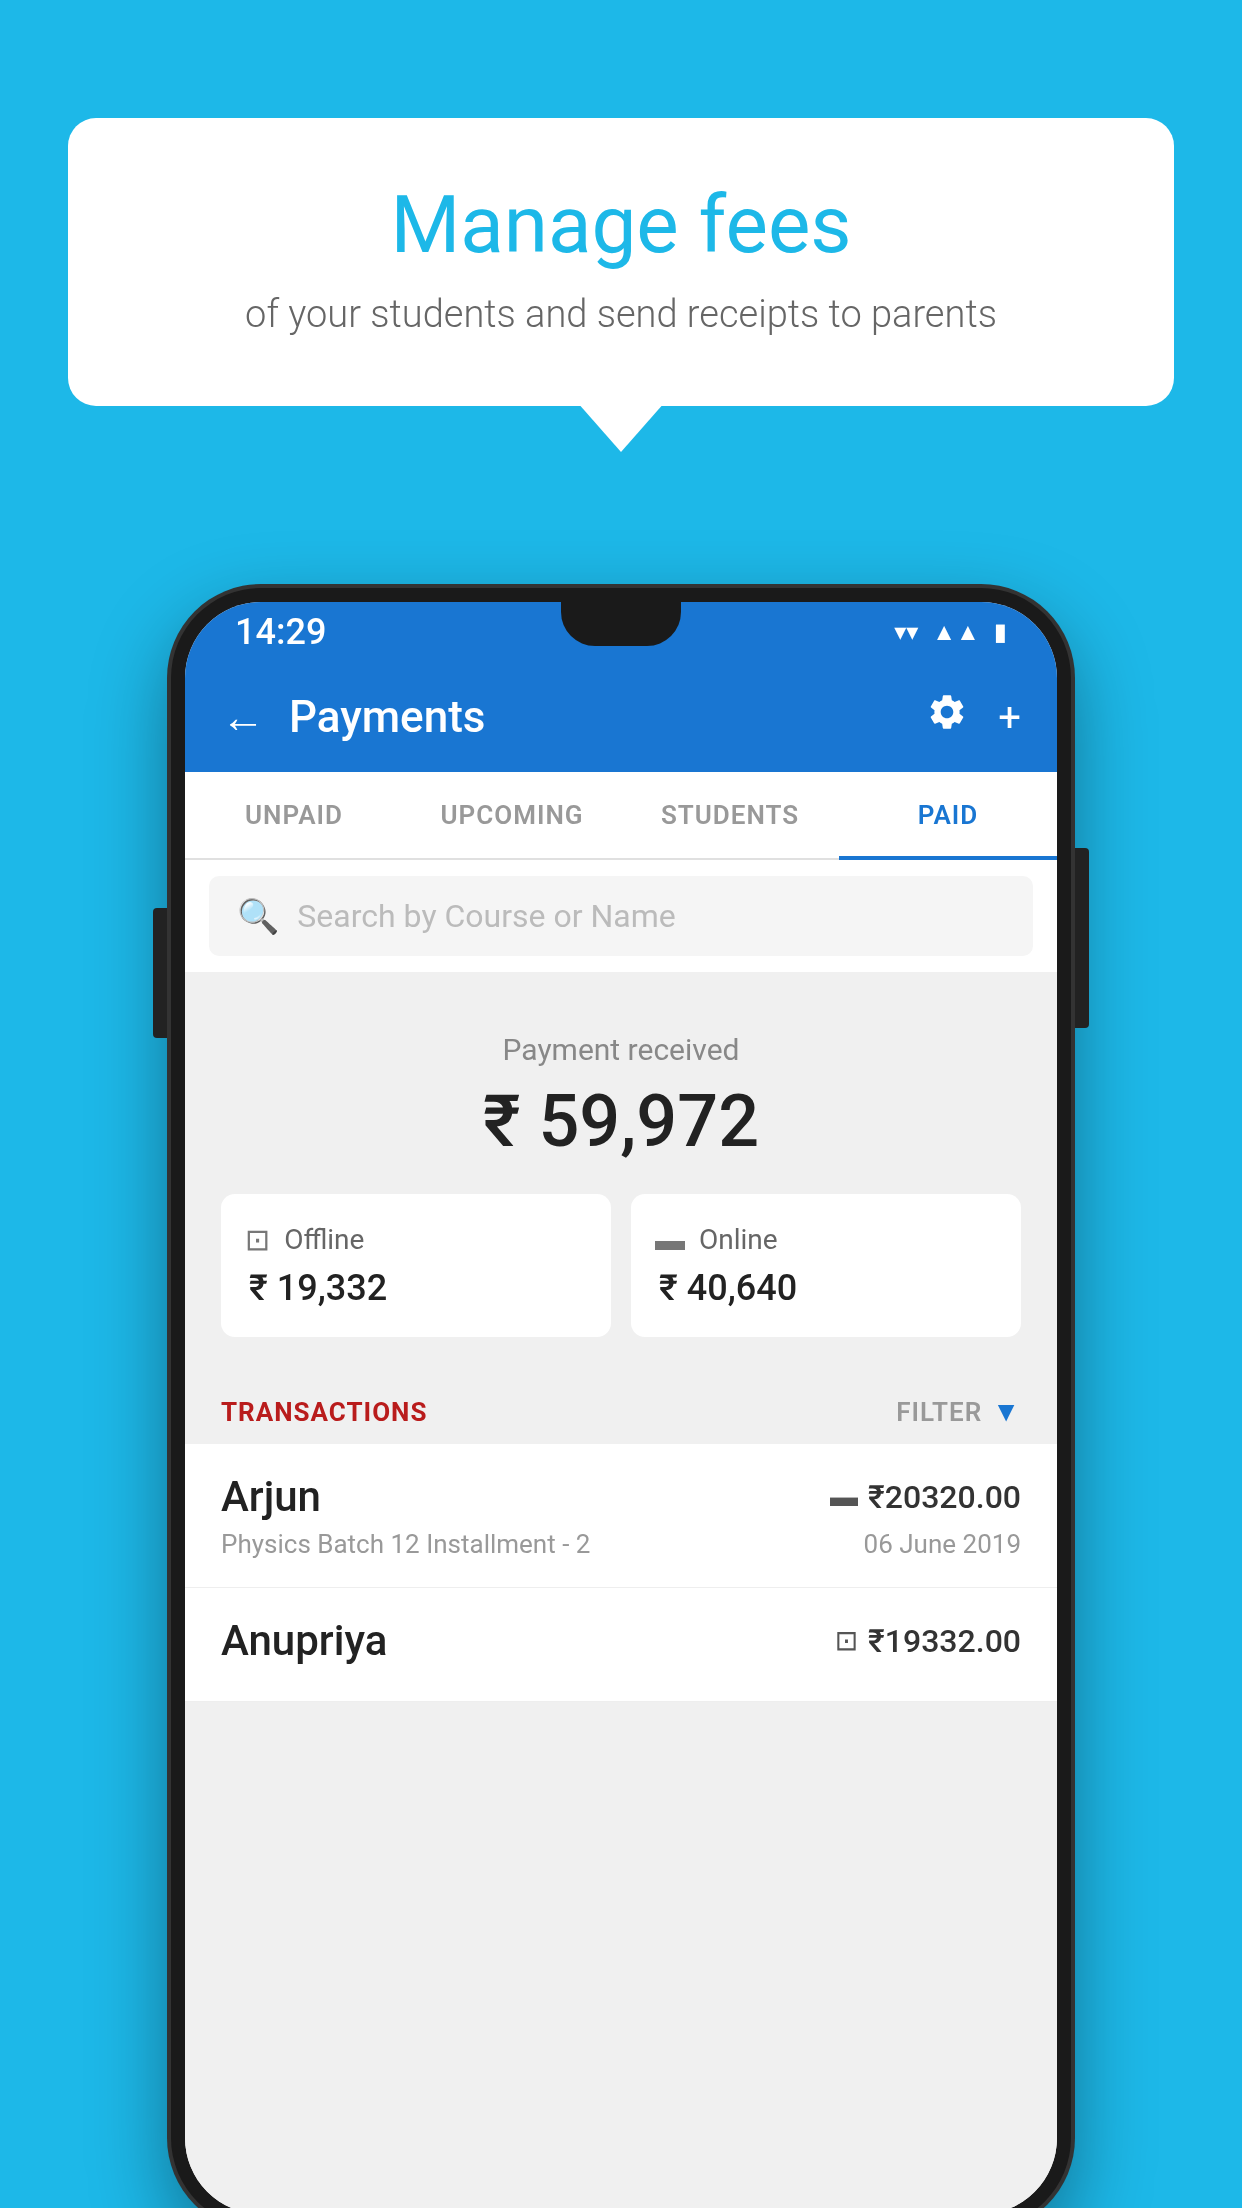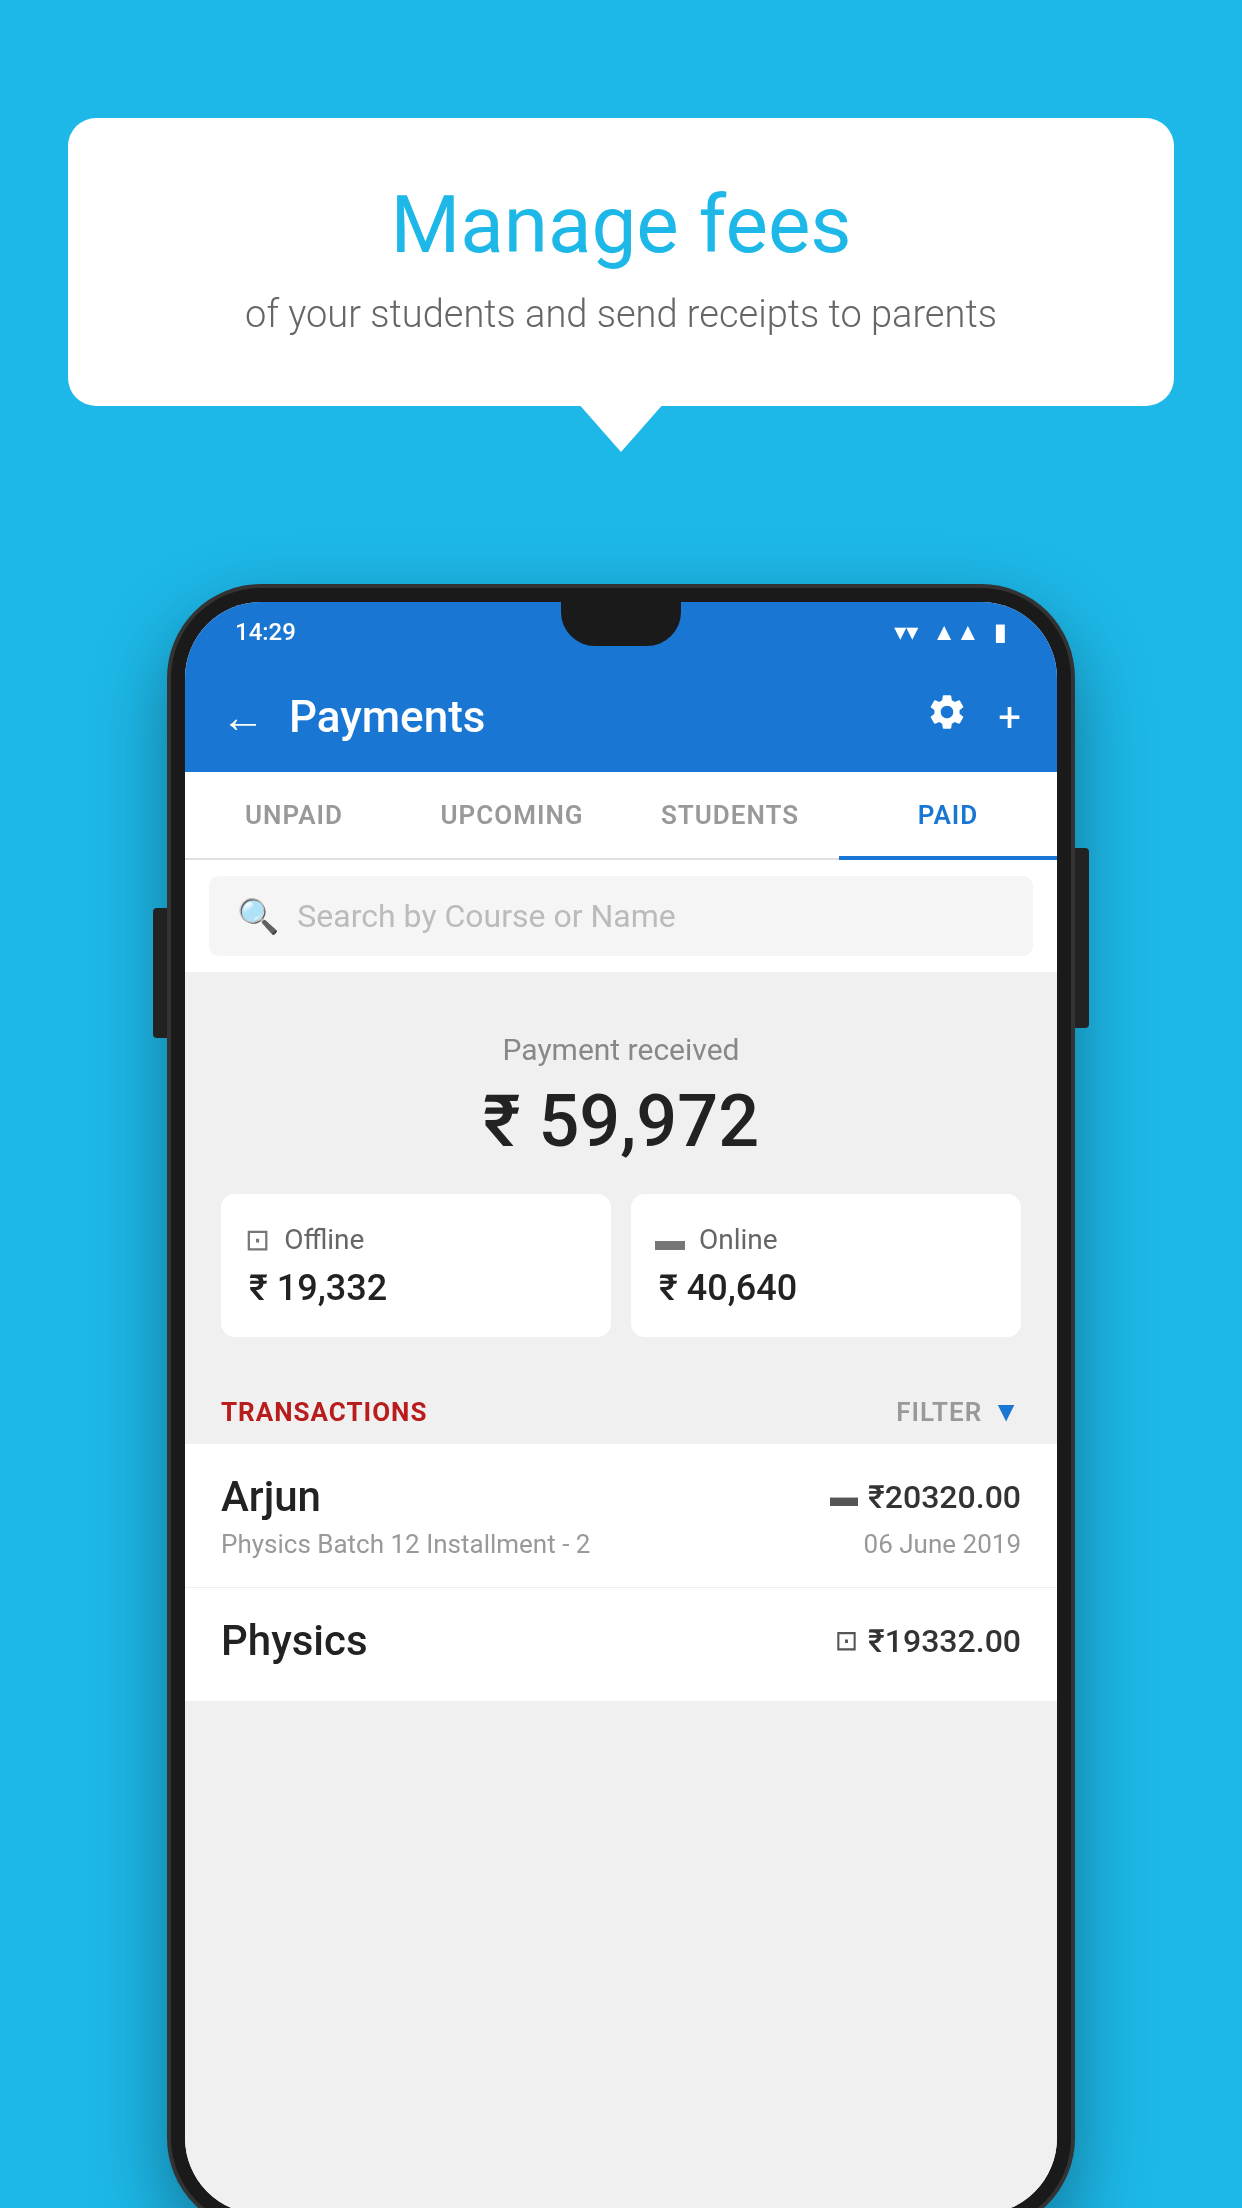--- a/index.html
+++ b/index.html
@@ -113,21 +113,21 @@
       height: 60px;
       display: flex;
       align-items: center;
       justify-content: space-between;
       padding: 0 50px;
       flex-shrink: 0;
     }
 
     .status-time {
       color: white;
-      font-size: 24px;
+      font-size: 36px;
       font-weight: 500;
     }
 
     .status-icons {
       display: flex;
       align-items: center;
       gap: 14px;
     }
 
     .wifi-icon, .signal-icon, .battery-icon {
@@ -501,21 +501,21 @@
             </div>
           </div>
           <div class="transaction-bottom">
             <span class="course-info">Physics Batch 12 Installment - 2</span>
             <span class="date-info">06 June 2019</span>
           </div>
         </div>
 
         <div class="transaction-row">
           <div class="transaction-top">
-            <span class="student-name">Physics</span>
+            <span class="student-name">Anupriya</span>
             <div class="amount-row">
               <span class="payment-type-icon">⊡</span>
               <span>₹19332.00</span>
             </div>
           </div>
           <div class="transaction-bottom">
             <span class="course-info"></span>
             <span class="date-info"></span>
           </div>
         </div>

